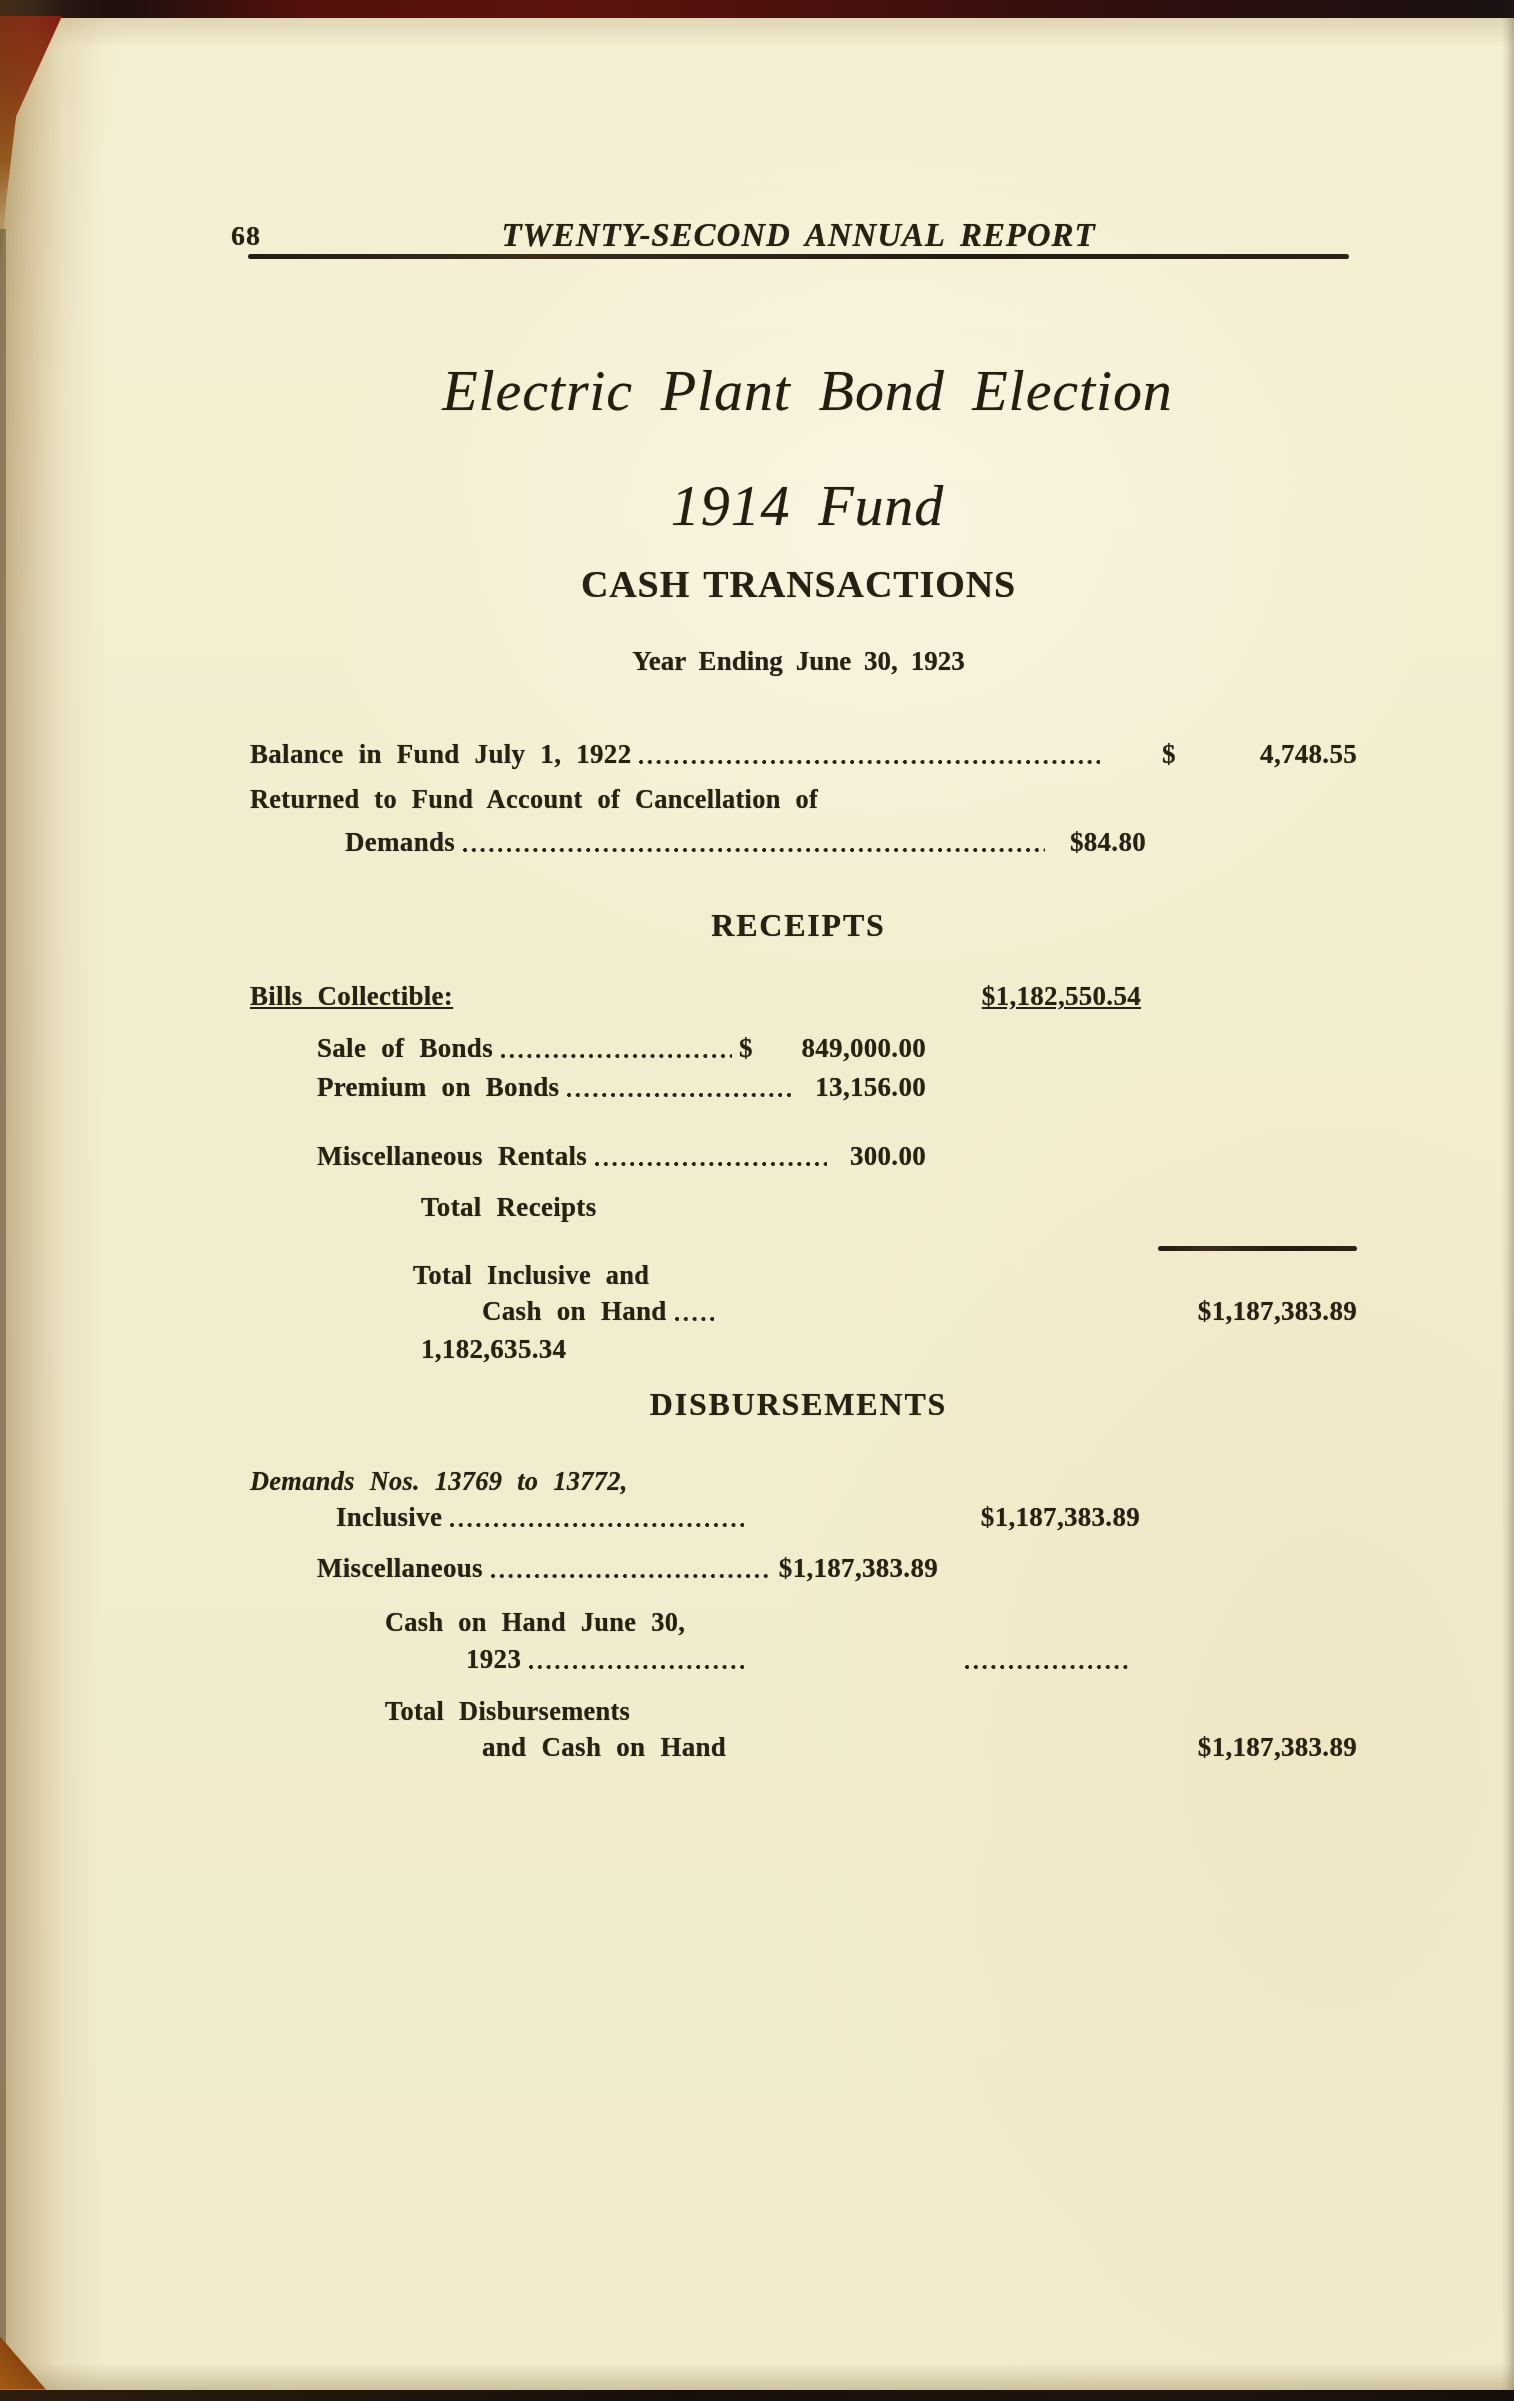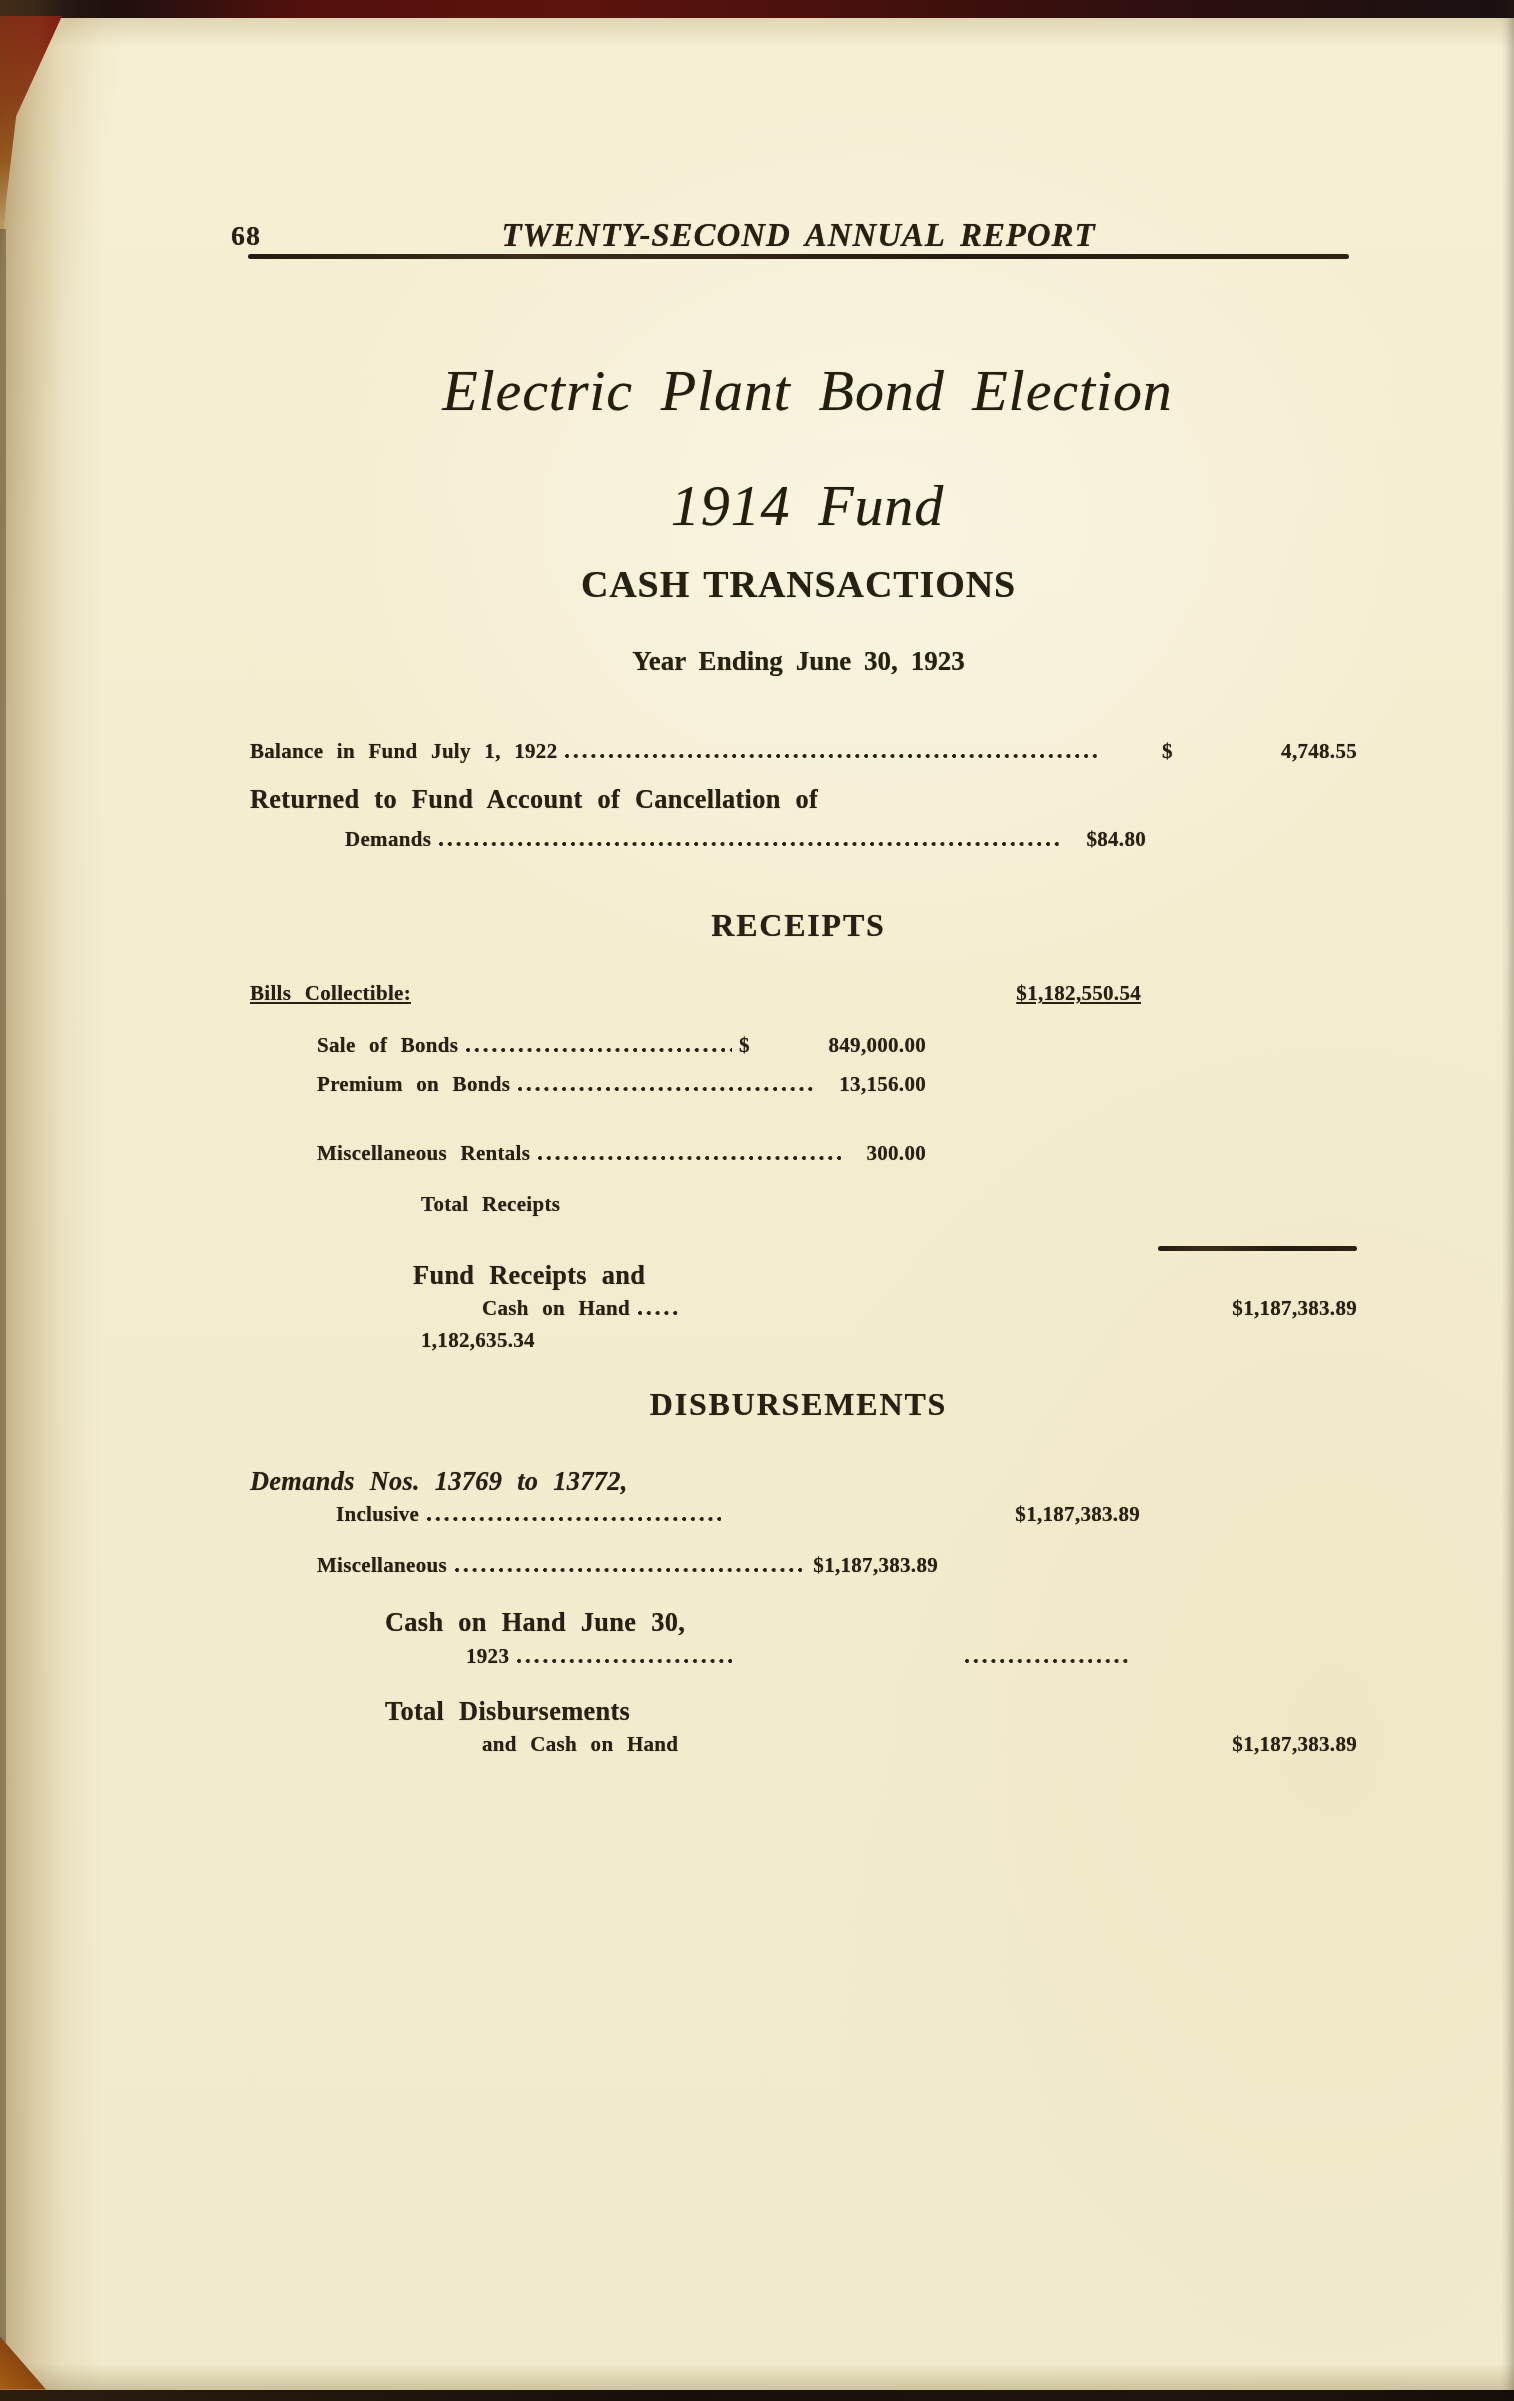--- a/index.html
+++ b/index.html
@@ -37,21 +37,21 @@
      text-shadow:0 0 0.9px rgba(39,32,19,0.55);}
   .centered{left:248px;width:1101px;text-align:center;}
   .pagenum{font-size:28px;font-weight:bold;letter-spacing:0.9px;}
   .running{font-size:33px;font-weight:bold;font-style:italic;letter-spacing:0.9px;word-spacing:6.2px;}
   .rule{position:absolute;background:linear-gradient(to right,#241b10,#3a2d1a 25%,#241b10 65%,#2e2214);border-radius:2.6px;}
   .title{font-size:58px;font-style:italic;word-spacing:12.3px;letter-spacing:0.9px;color:#241d10;}
   .h-cash{font-size:38px;font-weight:bold;letter-spacing:0.9px;word-spacing:3.5px;}
   .h-year{font-size:27px;font-weight:bold;word-spacing:6.2px;}
   .h-section{font-size:32px;font-weight:bold;letter-spacing:1.8px;}
   .row{position:absolute;display:flex;align-items:baseline;
-       font-size:21px;font-weight:bold;word-spacing:8px;letter-spacing:0.3px;
+       font-size:27px;font-weight:bold;word-spacing:8px;letter-spacing:0.3px;
        text-shadow:0 0 0.9px rgba(39,32,19,0.55);white-space:nowrap;}
   .plain{font-size:26.4px;font-weight:bold;word-spacing:8px;letter-spacing:0.3px;}
   .leader{align-self:flex-end;height:6.2px;margin:0 7px 5.3px 7px;
     background-image:radial-gradient(circle at 3.1px 3.1px,#2a2216 1.8px,rgba(42,34,22,0) 2.3px);
     background-size:8.8px 6.2px;background-repeat:repeat-x;}
   .fill{flex:1 1 auto;}
   .sp{flex:1 1 auto;}
   .lw250{flex:0 0 220px;} .lw186{flex:0 0 164px;} .lw120{flex:0 0 106px;}
   .lw335{flex:0 0 295px;} .lw48{flex:0 0 42px;}
   .mr70{margin-right:62px;} .mr28{margin-right:25px;} .mr26{margin-right:23px;}
@@ -125,21 +125,21 @@
   </div>
 
   <div class="row" style="top:1192px;left:421px;width:937px;flex-direction:column;">
     <span>Total Receipts</span>
     <span class="leader lw120"></span>
     <span class="sp"></span>
     <span>1,182,635.34</span>
   </div>
   <div class="rule" style="top:1246px;left:1158px;width:199px;height:5.3px;"></div>
 
-  <div class="t plain" style="top:1261px;left:413px;">Fund Receipts and</div>
+  <div class="t plain" style="top:1261px;left:413px;">Total Inclusive and</div>
   <div class="row" style="top:1296px;left:482px;width:875px;">
     <span>Cash on Hand</span>
     <span class="leader lw48"></span>
     <span class="sp"></span>
     <span>$1,187,383.89</span>
   </div>
 
   <div class="t h-section centered" style="top:1387px;">DISBURSEMENTS</div>
 
   <div class="t plain" style="top:1467px;left:250px;font-style:italic;">Demands Nos. 13769 to 13772,</div>

